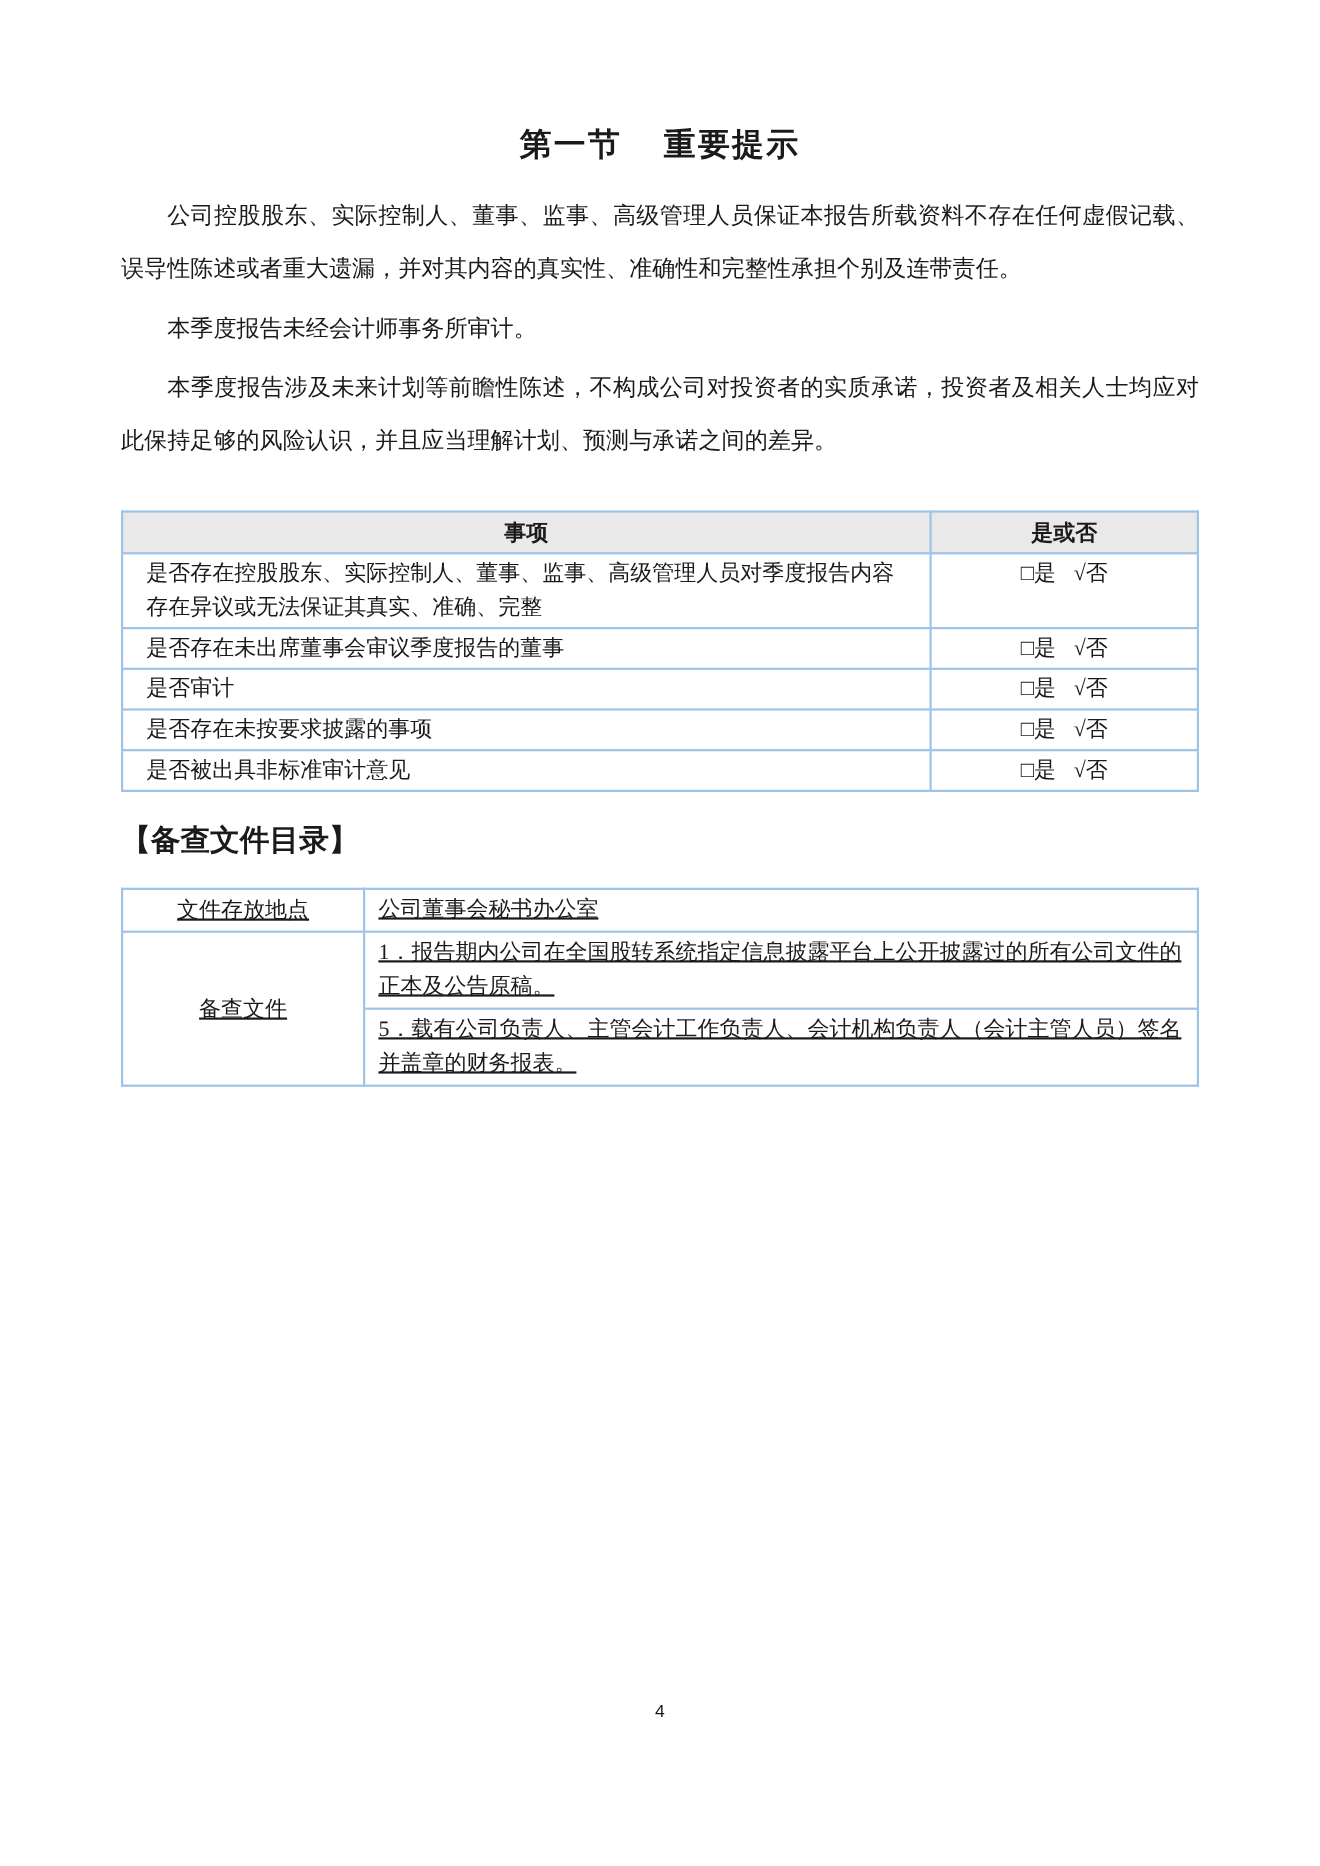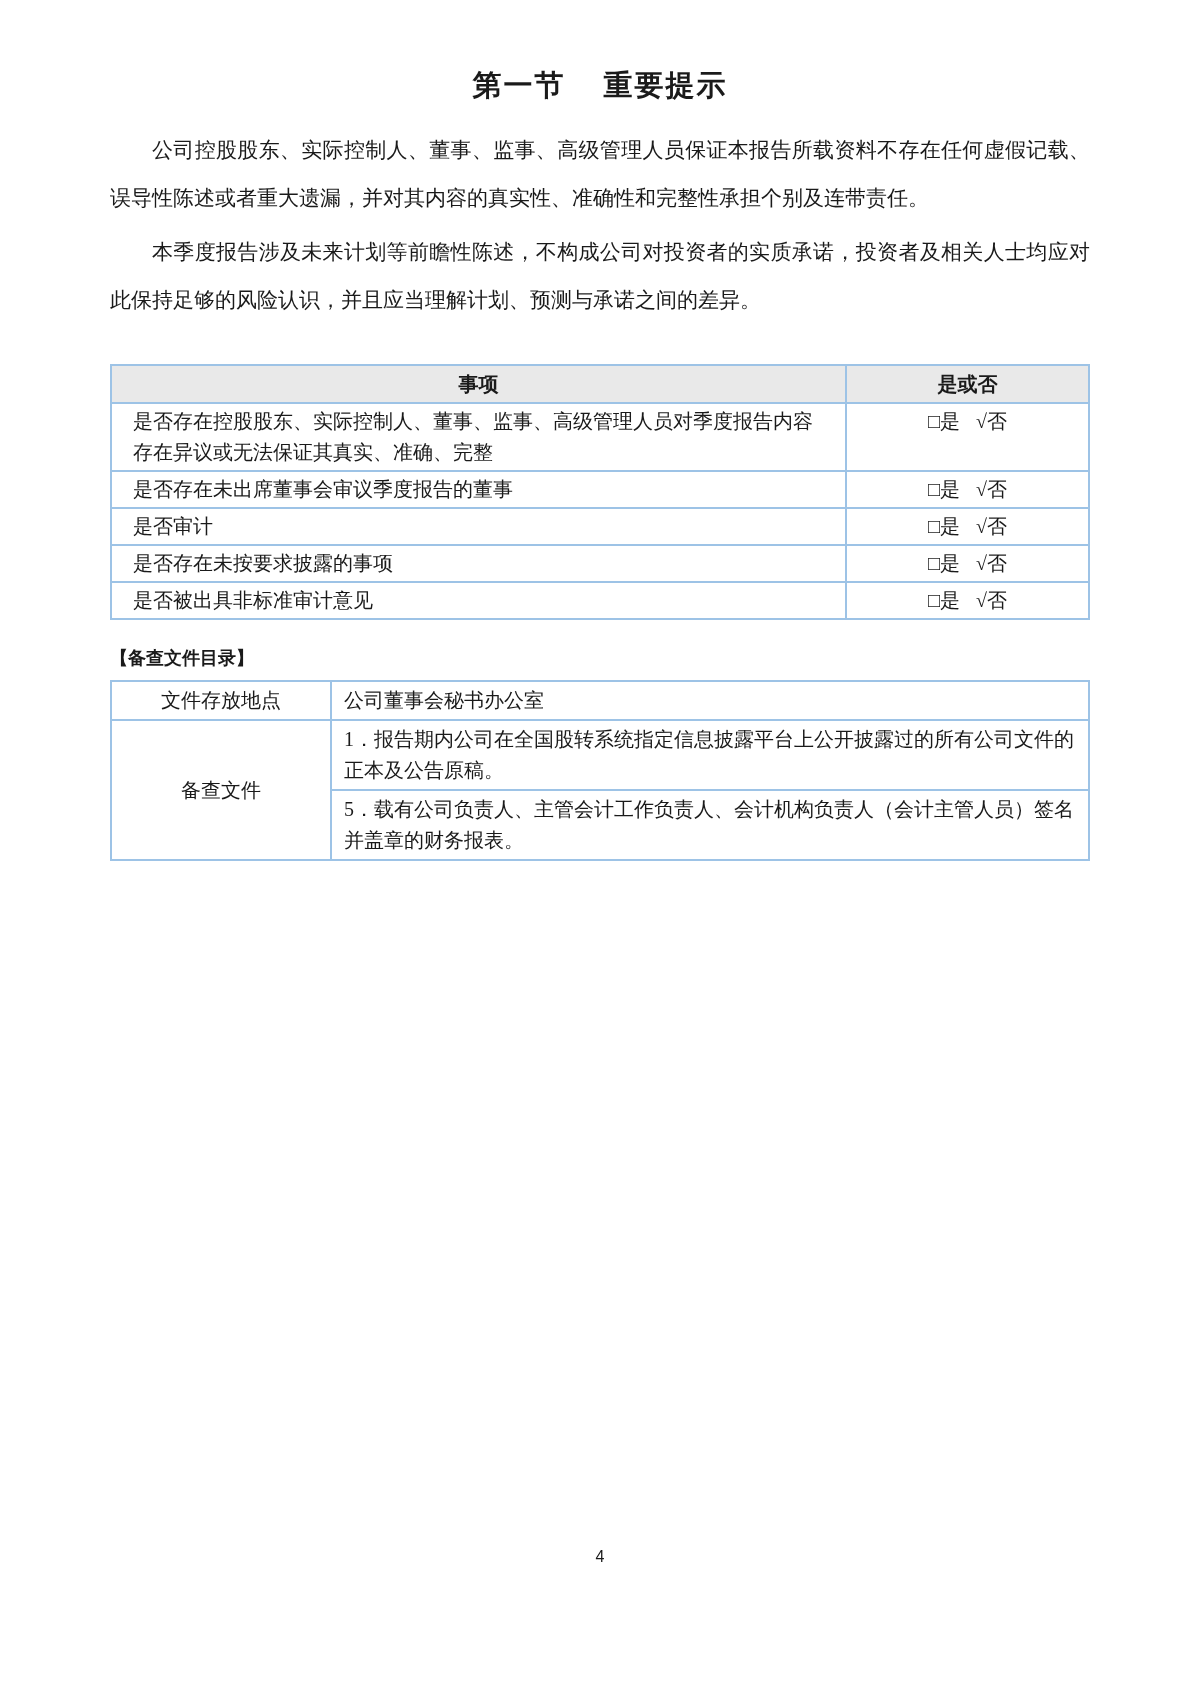--- a/index.html
+++ b/index.html
@@ -9,21 +9,21 @@
     height: 1696px;
     background: #ffffff;
     color: #1a1a1a;
     font-family: "Liberation Serif", "DejaVu Serif", serif;
     overflow: hidden;
   }
   .content { padding: 0 110px; }
 
   .doc-title {
     margin: 0;
-    padding-top: 66px;
+    padding-top: 112px;
     text-align: center;
     font-family: "Liberation Sans", "DejaVu Sans", sans-serif;
     font-weight: bold;
     font-size: 29px;
     letter-spacing: 2px;
   }
   .doc-title .title-section { margin-right: 38px; }
 
   .paragraphs { margin-top: 20px; }
   .body-para {
@@ -64,27 +64,28 @@
     padding: 2px 4px;
     white-space: nowrap;
     margin-left: 48px;
   }
   .no-group { margin-left: 16px; }
 
   .docs-heading {
     margin: 26px 0 0 0;
     font-family: "Liberation Sans", "DejaVu Sans", sans-serif;
     font-weight: bold;
-    font-size: 18px;
+    font-size: 27px;
   }
   table.docs-table {
     width: 100%;
     border-collapse: collapse;
     table-layout: fixed;
-    margin-top: 10px;
+    margin-top: 25px;
+    text-decoration: underline;
   }
   table.docs-table col.c-label { width: 220px; }
   table.docs-table td {
     border: 2px solid #9dc3e6;
     font-size: 20px;
   }
   td.docs-label-cell {
     text-align: center;
     vertical-align: middle;
     padding: 2px 6px;
@@ -110,20 +111,21 @@
 
 <div class="page">
   <div class="content">
 
     <h1 class="doc-title">
       <span class="title-section">第一节</span><span>重要提示</span>
     </h1>
 
     <div class="paragraphs">
       <p class="body-para">公司控股股东、实际控制人、董事、监事、高级管理人员保证本报告所载资料不存在任何虚假记载、误导性陈述或者重大遗漏，并对其内容的真实性、准确性和完整性承担个别及连带责任。</p>
+      <p class="body-para">本季度报告未经会计师事务所审计。</p>
       <p class="body-para">本季度报告涉及未来计划等前瞻性陈述，不构成公司对投资者的实质承诺，投资者及相关人士均应对此保持足够的风险认识，并且应当理解计划、预测与承诺之间的差异。</p>
     </div>
 
     <table class="stmt-table">
       <colgroup>
           <col class="c-item">
           <col class="c-answer">
         </colgroup>
       <tbody>
           <tr>

